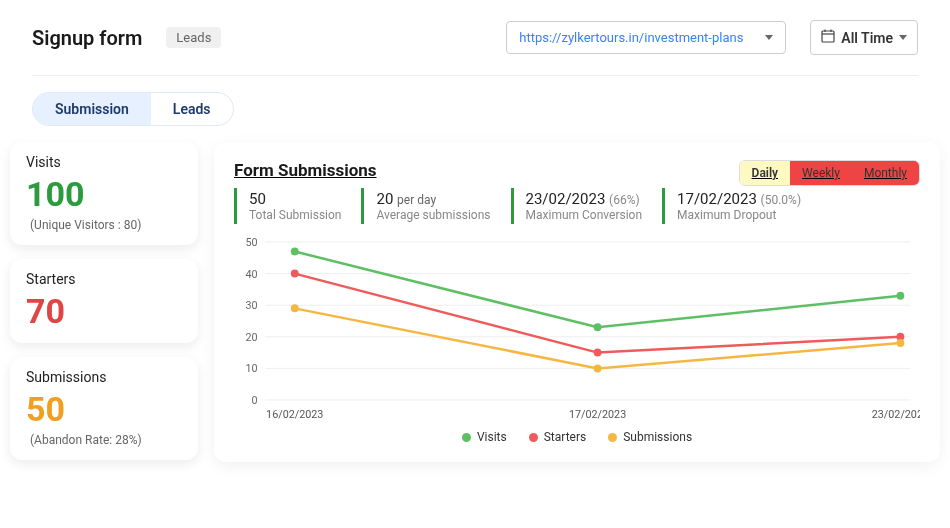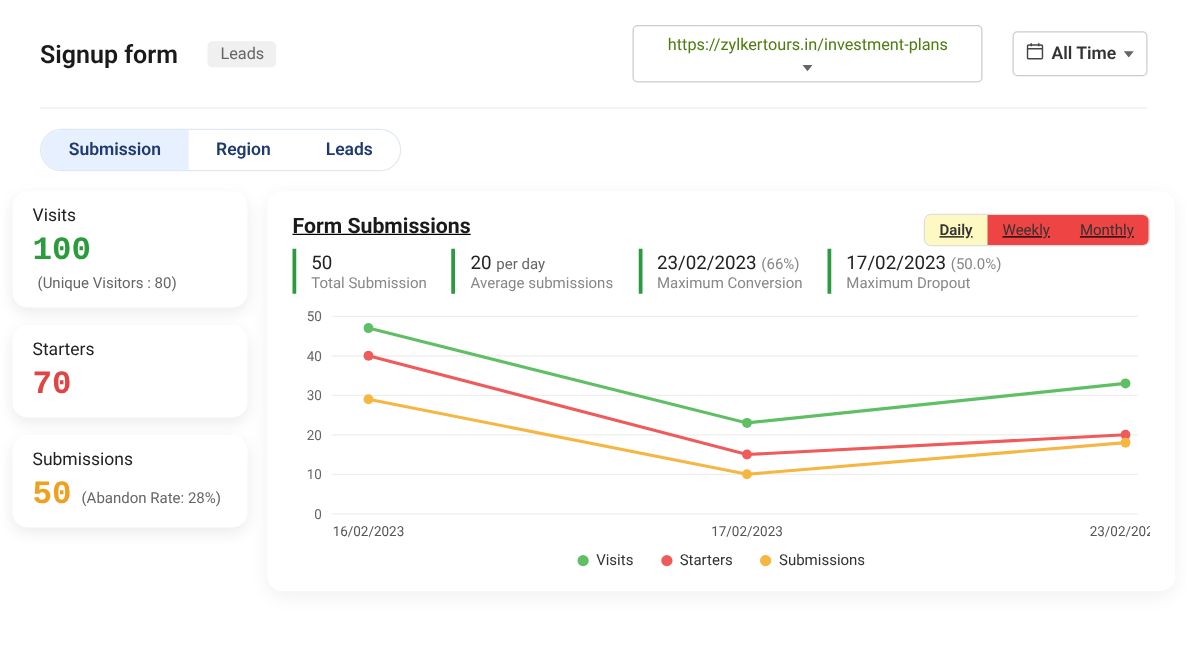--- a/index.html
+++ b/index.html
@@ -2,35 +2,35 @@
 <html><head>
 <meta charset="utf-8">
 <style>
 * { box-sizing: border-box; margin: 0; padding: 0; }
 body { font-family: -apple-system, BlinkMacSystemFont, "Segoe UI", Roboto, sans-serif; background: #fff; width: 950px; height: 528px; overflow: hidden; position: relative; }
 
 .header { display: flex; align-items: center; padding: 20px 32px; gap: 24px; }
 .title { font-size: 20px; font-weight: 600; color: #1a1a1a; }
 .tag { background: #f0f0f0; color: #666; padding: 3px 10px; border-radius: 4px; font-size: 13px; }
 .spacer { flex: 1; }
-.url-select { border: 1px solid #ccc; border-radius: 4px; padding: 8px 12px; display: flex; align-items: center; gap: 8px; font-size: 13px; color: #4d7c0f; cursor: pointer; min-width: 280px; justify-content: space-between; flex-direction: column; }
+.url-select { border: 1px solid #ccc; border-radius: 4px; padding: 8px 12px; display: flex; align-items: center; gap: 8px; font-size: 13px; color: #3b82f6; cursor: pointer; min-width: 280px; justify-content: space-between; }
 .time-select { border: 1px solid #ccc; border-radius: 4px; padding: 8px 10px; display: flex; align-items: center; gap: 6px; font-size: 14px; font-weight: 600; color: #333; cursor: pointer; }
 .chev { width: 0; height: 0; border-left: 4px solid transparent; border-right: 4px solid transparent; border-top: 5px solid #666; }
 
 .divider { height: 1px; background: #eee; margin: 0 32px; }
 
 .tabbar { display: flex; margin: 16px 32px; border: 1px solid #e0e8f0; border-radius: 999px; overflow: hidden; width: fit-content; }
 .tab { padding: 8px 22px; font-size: 14px; font-weight: 600; color: #1e3a6e; cursor: pointer; }
 .tab.active { background: #e6f0ff; text-align: center; }
 
 .main { display: flex; gap: 16px; padding: 0 0 0 0; }
 .sidebar { width: 198px; display: flex; flex-direction: column; gap: 14px; padding-left: 0; }
 .card { background: #fff; border-radius: 12px; padding: 12px 16px; box-shadow: 0 4px 12px rgba(0,0,0,0.08); margin-left: 10px; }
 .card-label { font-size: 14px; color: #222; margin-bottom: 4px; }
-.card-value { font-size: 26px; font-weight: 700; display: inline-block; font-family: Liberation Mono, monospace; }
+.card-value { font-size: 34px; font-weight: 700; display: inline-block; }
 .card-sub { font-size: 12px; color: #666; display: inline-block; margin-left: 4px; }
 .val-green { color: #2b9b3d; }
 .val-red { color: #e04444; }
 .val-orange { color: #f0a020; }
 .val-blue { color: #2b7de9; }
 
 .chartcard { flex: 1; background: #fff; border-radius: 12px; box-shadow: 0 4px 16px rgba(0,0,0,0.06); padding: 18px 20px; margin-right: 10px; }
 .chart-header { display: flex; align-items: flex-start; justify-content: space-between; margin-bottom: 2px; text-decoration: underline; }
 .chart-title { font-size: 17px; font-weight: 700; color: #1a1a1a; }
 .range-toggle { display: flex; border: 1px solid #ddd; border-radius: 6px; overflow: hidden; font-size: 12px; }
@@ -76,21 +76,20 @@
     </span>
     <span>All Time</span>
     <span class="chev"></span>
   </div>
 </div>
 
 <div class="divider"></div>
 
 <div class="tabbar">
   <div class="tab active">Submission</div>
-  <div class="tab">Region</div>
   <div class="tab">Leads</div>
 </div>
 
 <div class="main">
   <div class="sidebar">
     <div class="card">
       <div class="card-label">Visits</div>
       <span class="card-value val-green">100</span>
       <span class="card-sub">(Unique Visitors : 80)</span>
     </div>

